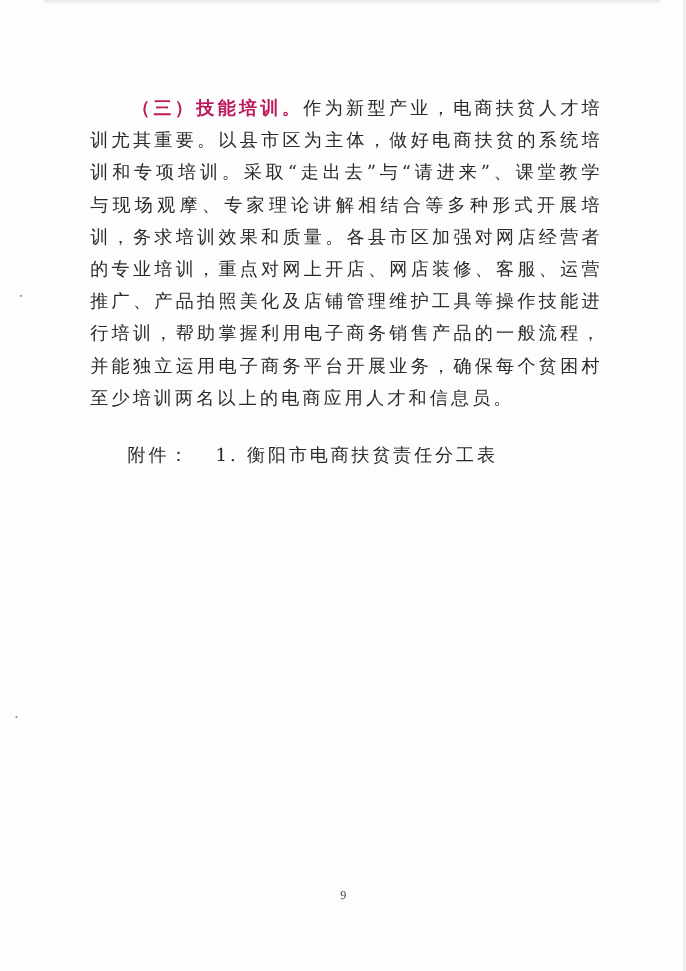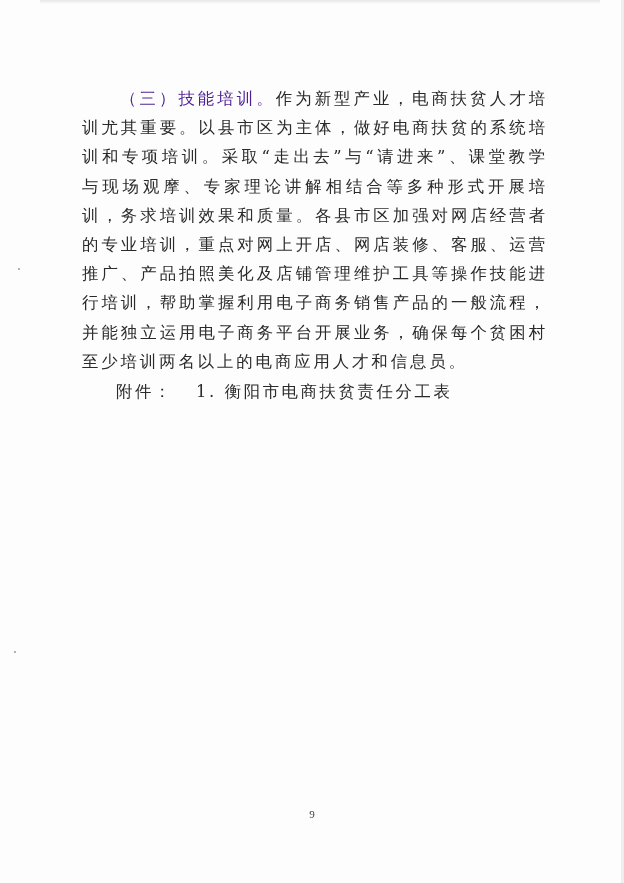--- a/index.html
+++ b/index.html
@@ -24,23 +24,23 @@
     }
     .para {
       font-size: 16.4px;
       line-height: 29.2px;
       letter-spacing: 2.9px;
       text-align: justify;
       text-indent: 38px;
       margin: 0;
       word-break: break-all;
     }
-    .para .bold { font-weight: normal; color: #4c1d95; }
+    .para .bold { font-weight: bold; color: #be185d; }
     .attachments {
-      position: absolute; left: 116px; top: 376px;
+      position: absolute; left: 116px; top: 398px;
       font-size: 16.4px; line-height: 32px; letter-spacing: 2.6px;
     }
     .attach-row { display: flex; white-space: nowrap; }
     .attach-label { width: 80px; }
     .attach-indent { width: 80px; }
     .page-number {
       position: absolute; left: 0; width: 624px; top: 808px;
       text-align: center; font-size: 11px; color: #444;
       font-family: "Liberation Serif", serif;
     }

